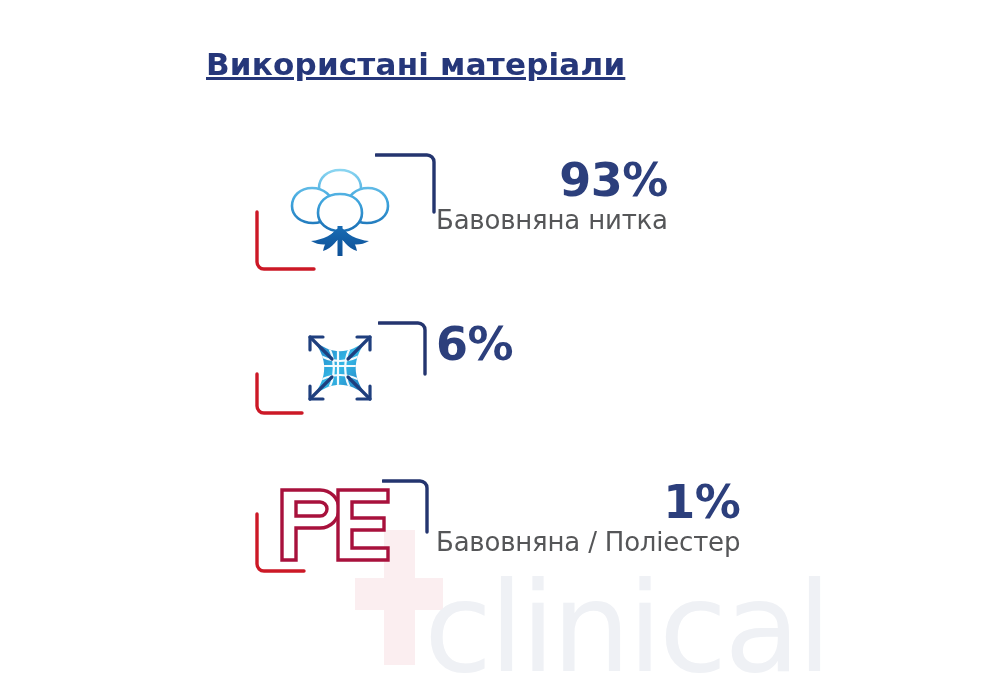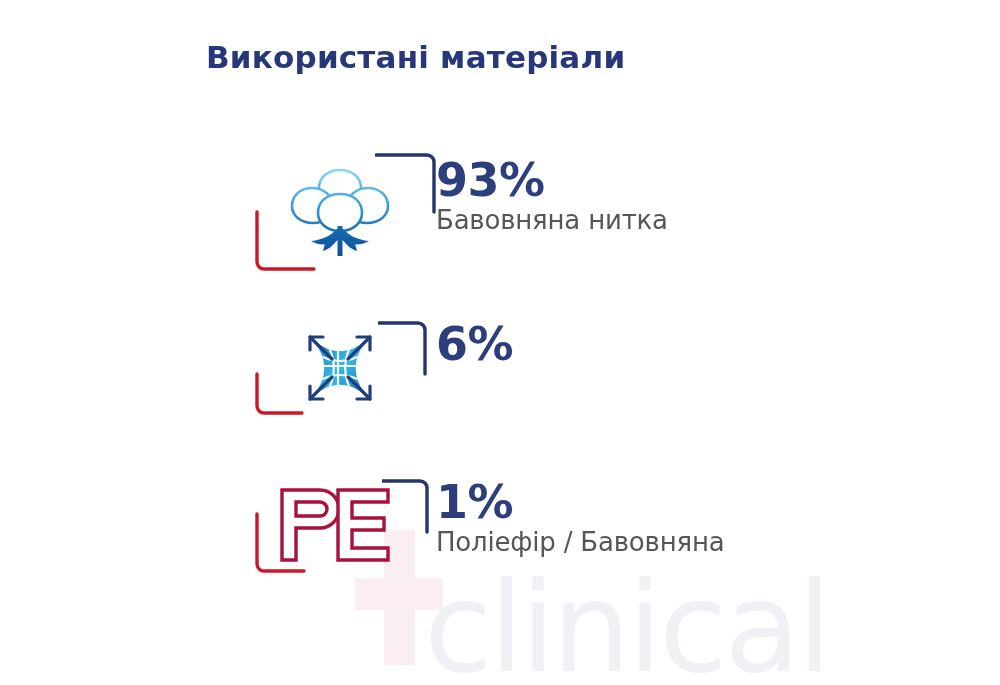--- a/index.html
+++ b/index.html
@@ -57,28 +57,29 @@
     letter-spacing: -3px;
     color: #eff1f5;
     line-height: 1;
     white-space: nowrap;
   }
 
   
   .title {
     position: absolute;
     left: 206px;
-    top: 39px;
+    top: 46px;
     font-family: "DejaVu Sans", sans-serif;
     font-size: 31px;
     font-weight: 700;
     letter-spacing: 0.2px;
     color: #26377a;
     white-space: nowrap;
     z-index: 3;
+    text-decoration: underline;
   }
 
   
   .row {
     position: absolute;
     z-index: 2;
   }
   #row-0 { left: 250px; top: 152px; width: 520px; height: 120px; }
   #row-1 { left: 250px; top: 312px; width: 520px; height: 110px; }
   #row-2 { left: 250px; top: 472px; width: 560px; height: 110px; }
@@ -96,20 +97,21 @@
     position: absolute;
     overflow: visible;
   }
 
   
   .text-block {
     position: absolute;
     left: 186px;
     top: 0;
     white-space: nowrap;
+    text-align: right;
   }
   .pct {
     font-family: "DejaVu Sans", sans-serif;
     font-size: 46px;
     font-weight: 700;
     color: #2c3f7c;
     line-height: 0.98;
     letter-spacing: -0.5px;
     display: block;
   }
@@ -267,15 +269,15 @@
 
       <path d="M6 4 H44 A18 18 0 0 1 44 42 H20 V74 H6 Z" fill="#ffffff"></path>
       <path d="M20 16 H44 A7 7 0 0 1 44 30 H20 Z" fill="#ffffff"></path>
 
       <path d="M62 4 H112 V16 H76 V32 H108 V44 H76 V62 H112 V74 H62 Z" fill="#ffffff"></path>
     </svg>
   </div>
 
   <div class="text-block">
     <span class="pct">1%</span>
-    <span class="lbl">Поліефір / Бавовняна</span>
+    <span class="lbl">Бавовняна / Поліестер</span>
   </div>
 </div>
 
 </body></html>

